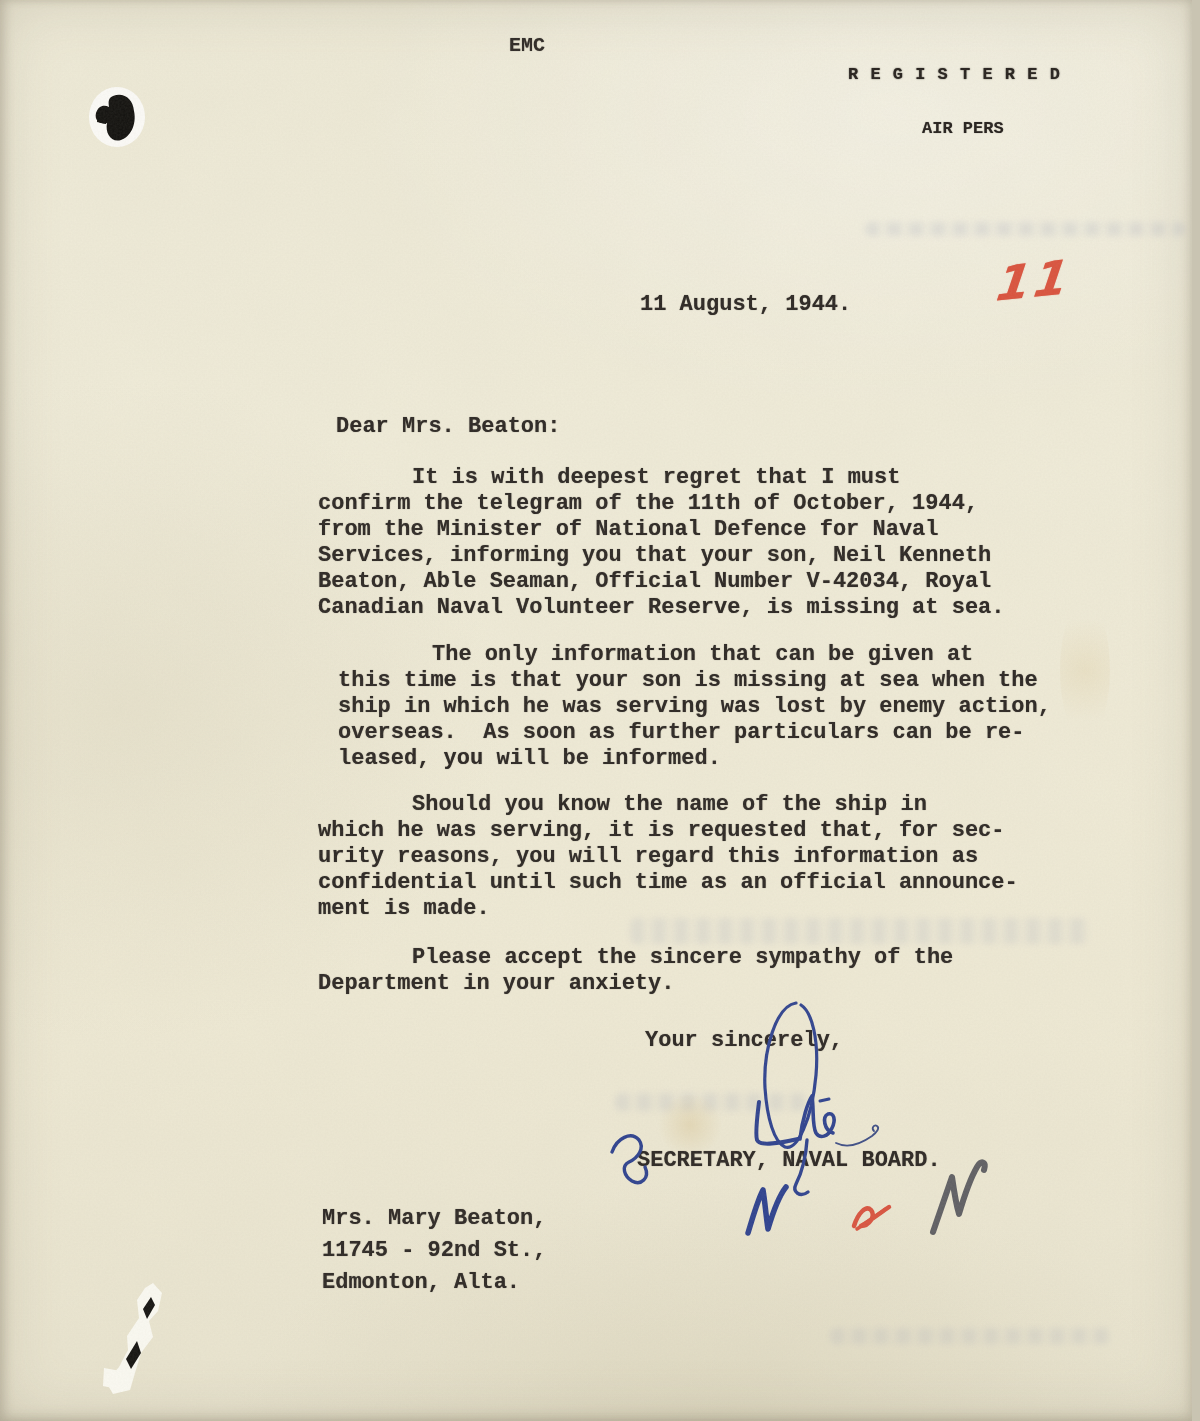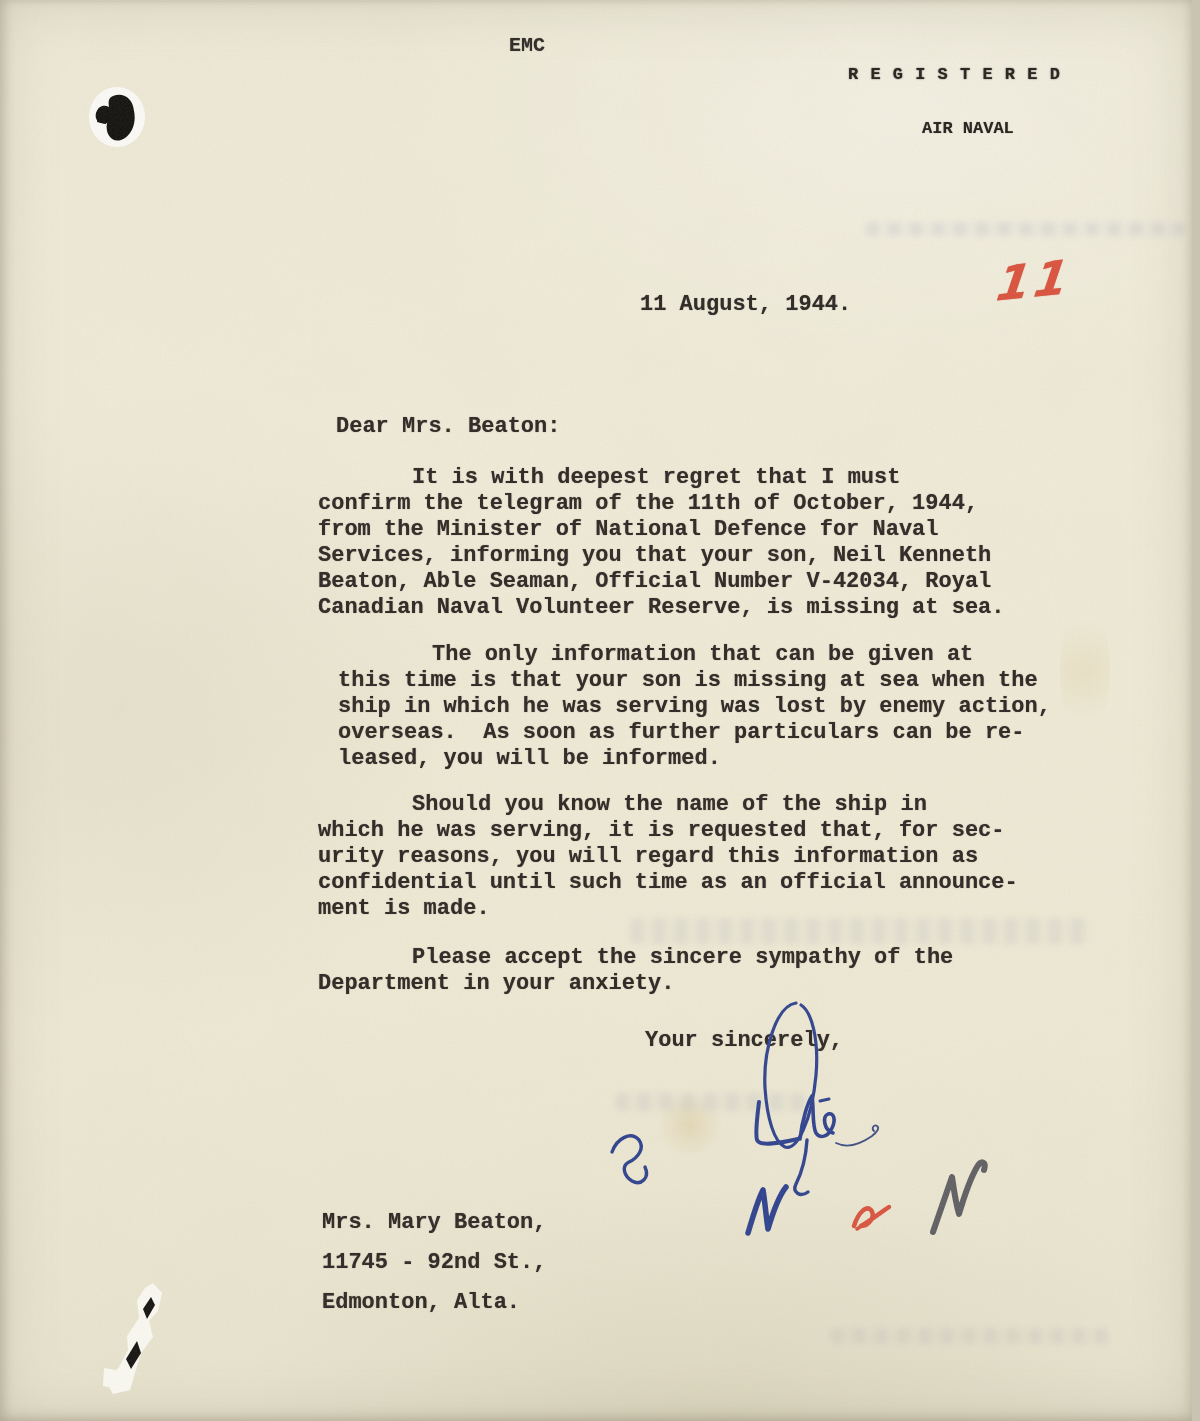--- a/index.html
+++ b/index.html
@@ -26,21 +26,21 @@
     font-weight: bold;
     font-size: 22px;
     line-height: 26px;
     white-space: pre;
     color: #282320;
     text-shadow: 0 0 1px rgba(30,25,20,0.55);
   }
   .header-line { font-size: 17px; color: #211c19; }
   .registered { letter-spacing: 1px; text-shadow: 0 0 1.4px rgba(20,16,12,0.85); }
   .para { text-indent: 94px; }
-  .addr { line-height: 40px; }
+  .addr { line-height: 32px; }
   .red-eleven {
     position: absolute;
     left: 998px; top: 252px;
     font-family: "DejaVu Sans", sans-serif;
     font-style: italic;
     font-weight: bold;
     font-size: 48px;
     color: #da4f3a;
     transform: skewX(-14deg) rotate(-6deg);
     text-shadow: 0 0 1px rgba(218,79,58,0.6);
@@ -72,21 +72,21 @@
   <div class="smudge smudge-blue" style="left:630px; top:918px; width:460px; height:26px; opacity:0.45;"></div>
   <div class="smudge smudge-blue" style="left:615px; top:1093px; width:190px; height:18px; opacity:0.5;"></div>
   <div class="smudge smudge-blue" style="left:830px; top:1328px; width:280px; height:16px; opacity:0.45;"></div>
   <div class="stain" style="left:655px; top:1095px; width:70px; height:60px;"></div>
   <div class="stain" style="left:1060px; top:600px; width:50px; height:140px; opacity:0.6;"></div>
 
   <div class="typed" style="left:509px; top:33px; font-size:20px;">EMC</div>
 
   <div class="typed header-line registered" style="left:848px; top:62px;">R E G I S T E R E D</div>
 
-  <div class="typed header-line" style="left:922px; top:116px;">AIR NAVAL</div>
+  <div class="typed header-line" style="left:922px; top:116px;">AIR PERS</div>
 
 
   <div class="red-eleven">11</div>
 
   <div class="typed" style="left:640px; top:292px;">11 August, 1944.</div>
 
   <div class="typed" style="left:336px; top:414px;">Dear Mrs. Beaton:</div>
 
   <div class="typed para" style="left:318px; top:465px;">It is with deepest regret that I must
 confirm the telegram of the 11th of October, 1944,
@@ -105,20 +105,21 @@
 Department in your anxiety.</div>
 
   <div class="typed para" style="left:318px; top:792px;">Should you know the name of the ship in
 which he was serving, it is requested that, for sec-
 urity reasons, you will regard this information as
 confidential until such time as an official announce-
 ment is made.</div>
 
   <div class="typed" style="left:645px; top:1028px;">Your sincerely,</div>
 
+  <div class="typed" style="left:637px; top:1148px;">SECRETARY, NAVAL BOARD.</div>
 
   <div class="typed addr" style="left:322px; top:1203px;">Mrs. Mary Beaton,
 11745 - 92nd St.,
 Edmonton, Alta.</div>
 
   <svg class="overlay" width="1200" height="1421" viewBox="0 0 1200 1421">
 
     <g fill="none" stroke="#2b3f8e" stroke-linecap="round" stroke-linejoin="round">
       <path d="M 796,1003 C 776,1006 763,1050 765,1088 C 767,1118 774,1142 785,1147 C 797,1151 812,1120 816,1075 C 819,1040 812,1012 801,1005" stroke-width="3.2"></path>
       <path d="M 759,1102 C 757,1118 755,1133 757,1140 C 760,1147 780,1143 798,1139" stroke-width="4"></path>

